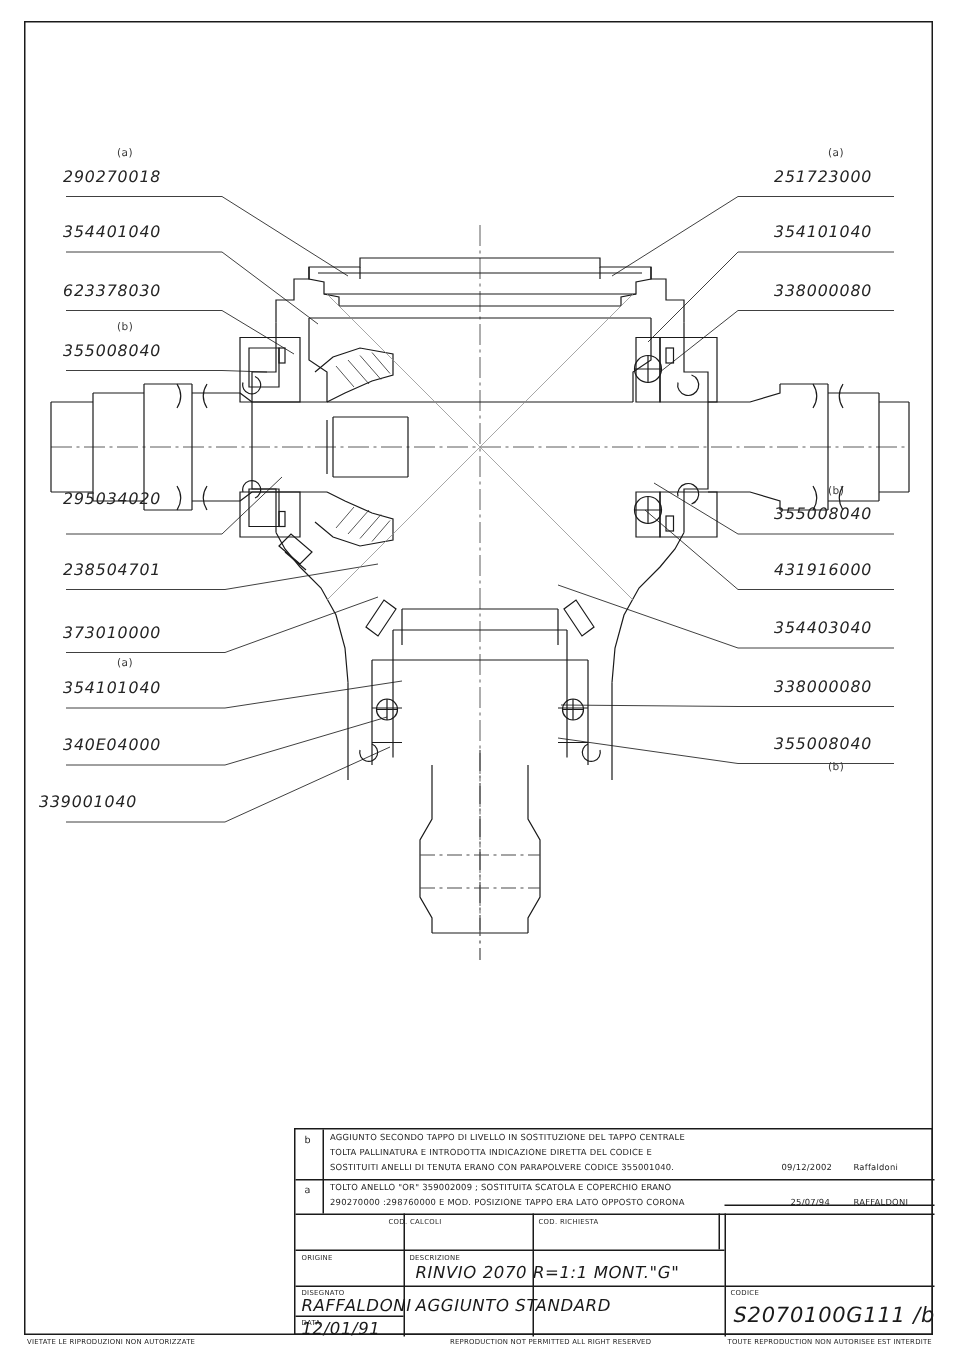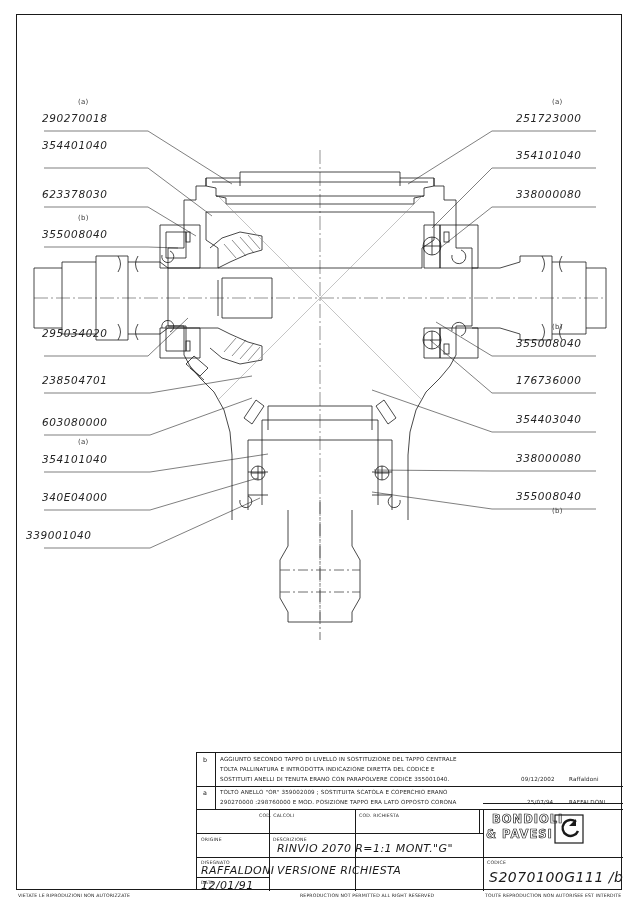--- a/index.html
+++ b/index.html
@@ -195,49 +195,49 @@
         <path d="M218,400 L320,298 L422,400"></path>
       </g>
 
     </g>
   </svg>
 
   <div>
     <div class="sub" style="left:78px;top:98px">(a)</div>
     <div class="lbl" style="left:42px;top:112px">290270018</div>
 
-    <div class="lbl" style="left:42px;top:139px">354401040</div>
+    <div class="lbl" style="left:42px;top:149px">354401040</div>
 
     <div class="lbl" style="left:42px;top:188px">623378030</div>
 
     <div class="sub" style="left:78px;top:214px">(b)</div>
     <div class="lbl" style="left:42px;top:228px">355008040</div>
 
     <div class="lbl" style="left:42px;top:327px">295034020</div>
     <div class="lbl" style="left:42px;top:374px">238504701</div>
-    <div class="lbl" style="left:42px;top:416px">603080000</div>
+    <div class="lbl" style="left:42px;top:416px">373010000</div>
 
     <div class="sub" style="left:78px;top:438px">(a)</div>
     <div class="lbl" style="left:42px;top:453px">354101040</div>
 
     <div class="lbl" style="left:42px;top:491px">340E04000</div>
     <div class="lbl" style="left:26px;top:529px">339001040</div>
   </div>
 
   <div>
     <div class="sub" style="left:552px;top:98px">(a)</div>
     <div class="lbl" style="left:516px;top:112px">251723000</div>
 
     <div class="lbl" style="left:516px;top:149px">354101040</div>
     <div class="lbl" style="left:516px;top:188px">338000080</div>
 
     <div class="sub" style="left:552px;top:323px">(b)</div>
     <div class="lbl" style="left:516px;top:337px">355008040</div>
 
-    <div class="lbl" style="left:516px;top:374px">176736000</div>
+    <div class="lbl" style="left:516px;top:374px">431916000</div>
     <div class="lbl" style="left:516px;top:413px">354403040</div>
     <div class="lbl" style="left:516px;top:452px">338000080</div>
     <div class="lbl" style="left:516px;top:490px">355008040</div>
     <div class="sub" style="left:552px;top:507px">(b)</div>
   </div>
 
   <div class="tb">
 
     <div class="hline" style="left:0;top:33px;width:426px"></div>
     <div class="hline" style="left:0;top:56px;width:426px"></div>
@@ -269,32 +269,23 @@
     <div class="cap" style="left:62px;top:60px">COD. CALCOLI</div>
     <div class="cap" style="left:162px;top:60px">COD. RICHIESTA</div>
     <div class="cap" style="left:4px;top:84px">ORIGINE</div>
     <div class="cap" style="left:76px;top:84px">DESCRIZIONE</div>
     <div class="cap" style="left:4px;top:107px">DISEGNATO</div>
     <div class="cap" style="left:4px;top:127px">DATA</div>
     <div class="cap" style="left:290px;top:107px">CODICE</div>
 
     <div class="val" style="left:80px;top:89px">RINVIO 2070 R=1:1 MONT."G"</div>
     <div class="val" style="left:4px;top:111px">RAFFALDONI</div>
-    <div class="val" style="left:80px;top:111px">VERSIONE RICHIESTA</div>
+    <div class="val" style="left:80px;top:111px">AGGIUNTO STANDARD</div>
     <div class="val" style="left:4px;top:126px">12/01/91</div>
     <div class="codeval" style="left:292px;top:116px">S2070100G111 /b</div>
   </div>
 
-  <div class="logo">
-    <div class="logotxt" style="position:absolute;left:8px;top:0">BONDIOLI</div>
-    <div class="logotxt" style="position:absolute;left:2px;top:15px">&amp; PAVESI</div>
-    <svg width="30" height="30" style="position:absolute;left:70px;top:2px">
-      <rect x="1" y="1" width="28" height="28" fill="none" stroke="#1a1a1a" stroke-width="1.2"></rect>
-      <path d="M22,8 a8,8 0 1,0 2,9" fill="none" stroke="#1a1a1a" stroke-width="2.4"></path>
-      <path d="M22,5 L22,12 L15,12 Z" fill="#1a1a1a"></path>
-    </svg>
-  </div>
 
   <div class="foot" style="left:18px;top:893px">VIETATE LE RIPRODUZIONI NON AUTORIZZATE</div>
   <div class="foot" style="left:300px;top:893px">REPRODUCTION NOT PERMITTED ALL RIGHT RESERVED</div>
   <div class="foot" style="left:485px;top:893px">TOUTE REPRODUCTION NON AUTORISEE EST INTERDITE</div>
 
 </div>
 
 </body></html>

